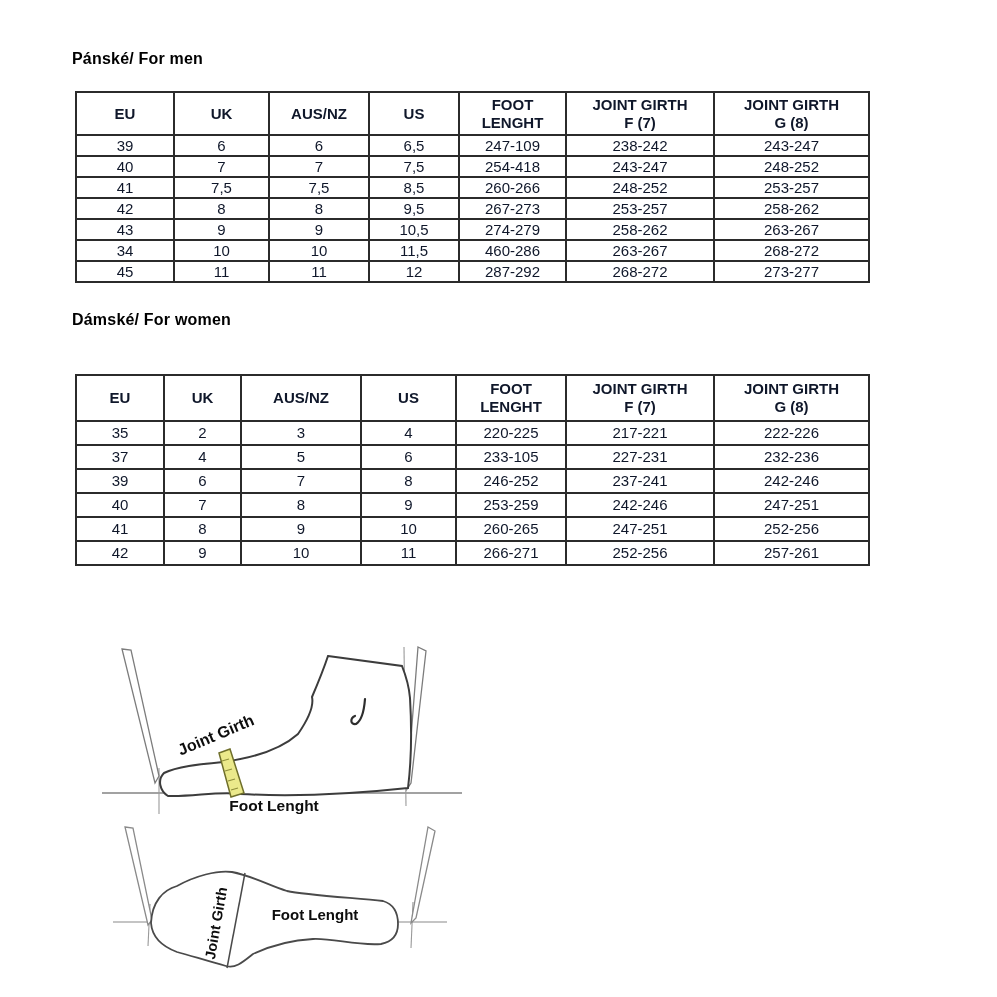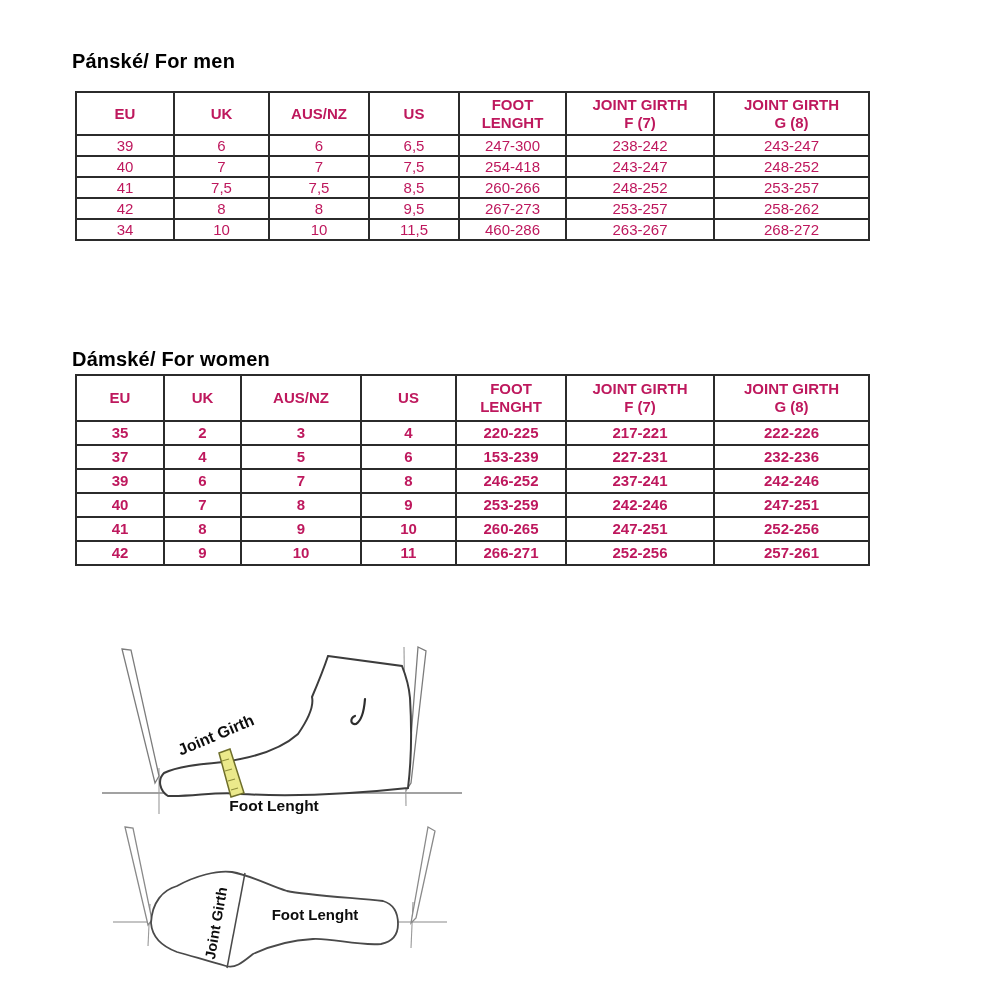--- a/index.html
+++ b/index.html
@@ -1,41 +1,41 @@
 <!DOCTYPE html>
 <html><head>
 <meta charset="utf-8">
 <style>
   html,body{margin:0;padding:0;background:#ffffff;}
   .page{
     position:relative;width:997px;height:997px;background:#ffffff;
     font-family:"Liberation Sans",sans-serif;color:#1c1c1c;overflow:hidden;
   }
   .section-title{
-    position:absolute;margin:0;font-size:20px;font-weight:bold;color:#000;
+    position:absolute;margin:0;font-size:16px;font-weight:bold;color:#000;
     font-family:"Liberation Sans",sans-serif;letter-spacing:0.2px;
   }
   #men-title{left:72px;top:50px;}
-  #women-title{left:72px;top:348px;text-align:center;}
+  #women-title{left:72px;top:311px;text-align:center;}
   table.size-table{
     position:absolute;border-collapse:collapse;table-layout:fixed;
-    width:793px;font-size:15px;color:#be185d;background:#fff;border-radius:23px;
+    width:793px;font-size:15px;color:#0f172a;background:#fff;border-radius:23px;
   }
   #men-table{left:75px;top:91px;}
   #women-table{left:75px;top:374px;}
   table.size-table th,table.size-table td{
     border:2px solid #2b2b2b;text-align:center;padding:0;overflow:hidden;
   }
   table.size-table thead th{
     font-weight:bold;font-size:15px;line-height:18px;vertical-align:middle;
   }
   #men-table thead th{height:41px;}
   #women-table thead th{height:44px;}
   #men-table tbody td{height:19px;line-height:19px;}
-  #women-table tbody td{height:22px;line-height:22px;font-weight:bold;}
+  #women-table tbody td{height:22px;line-height:22px;}
   .diagram{position:absolute;}
   #side-diagram{left:98px;top:644px;width:370px;height:180px;}
   #sole-diagram{left:95px;top:824px;width:385px;height:155px;}
   .diagram svg{display:block;width:100%;height:100%;}
   .diagram-label{font-family:"Liberation Sans",sans-serif;font-weight:bold;fill:#0d0d0d;}
 </style>
 </head>
 <body>
 
 <div class="page">
@@ -79,21 +79,21 @@
             <div>G (8)</div>
           </th>
         </tr>
       </thead>
       <tbody>
         <tr>
           <td>39</td>
           <td>6</td>
           <td>6</td>
           <td>6,5</td>
-          <td>247-300</td>
+          <td>247-109</td>
           <td>238-242</td>
           <td>243-247</td>
         </tr>
         <tr>
           <td>40</td>
           <td>7</td>
           <td>7</td>
           <td>7,5</td>
           <td>254-418</td>
           <td>243-247</td>
@@ -111,27 +111,45 @@
         <tr>
           <td>42</td>
           <td>8</td>
           <td>8</td>
           <td>9,5</td>
           <td>267-273</td>
           <td>253-257</td>
           <td>258-262</td>
         </tr>
         <tr>
+          <td>43</td>
+          <td>9</td>
+          <td>9</td>
+          <td>10,5</td>
+          <td>274-279</td>
+          <td>258-262</td>
+          <td>263-267</td>
+        </tr>
+        <tr>
           <td>34</td>
           <td>10</td>
           <td>10</td>
           <td>11,5</td>
           <td>460-286</td>
           <td>263-267</td>
           <td>268-272</td>
+        </tr>
+        <tr>
+          <td>45</td>
+          <td>11</td>
+          <td>11</td>
+          <td>12</td>
+          <td>287-292</td>
+          <td>268-272</td>
+          <td>273-277</td>
         </tr>
       </tbody>
     </table>
 
   <h2 class="section-title" id="women-title">Dámské/ For women</h2>
 
   <table class="size-table" id="women-table">
     <colgroup>
       <col style="width:88px">
         <col style="width:77px">
@@ -177,21 +195,21 @@
           <td>4</td>
           <td>220-225</td>
           <td>217-221</td>
           <td>222-226</td>
         </tr>
         <tr>
           <td>37</td>
           <td>4</td>
           <td>5</td>
           <td>6</td>
-          <td>153-239</td>
+          <td>233-105</td>
           <td>227-231</td>
           <td>232-236</td>
         </tr>
         <tr>
           <td>39</td>
           <td>6</td>
           <td>7</td>
           <td>8</td>
           <td>246-252</td>
           <td>237-241</td>

